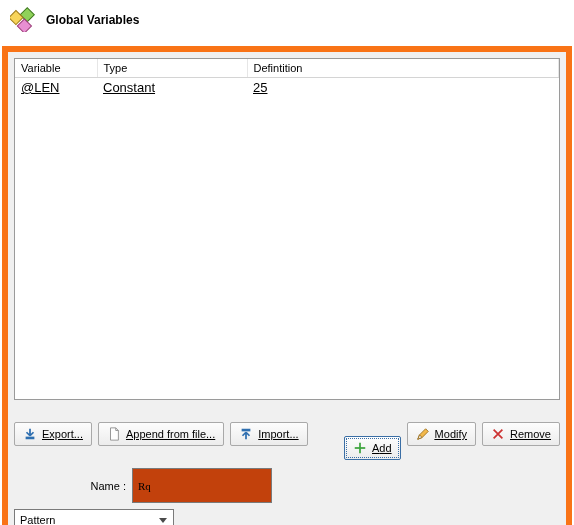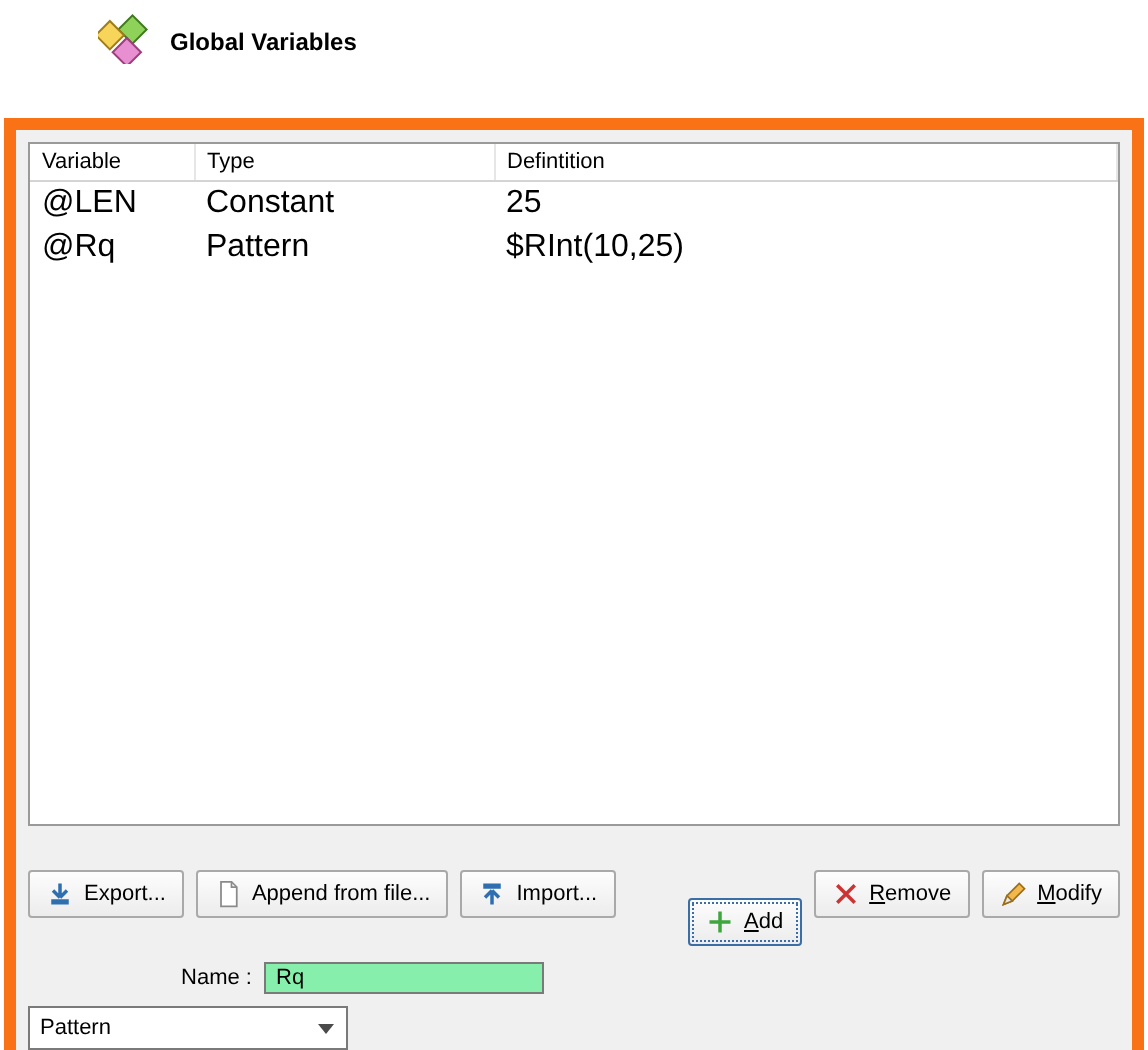--- a/index.html
+++ b/index.html
@@ -16,23 +16,22 @@
   .dialog {
     width: 574px;
     height: 525px;
     background: #ffffff;
     display: flex;
     flex-direction: column;
   }
   .header {
     display: flex;
     align-items: center;
-    padding: 6px 10px 24px 10px;
+    padding: 6px 10px 12px 10px;
     gap: 10px;
-    margin-left: 39px;
   }
   .header-title {
     font-weight: bold;
     font-size: 12px;
     color: #000;
   }
   .content {
     flex: 1;
     background: #f0f0f0;
     border: 6px solid #f97316;
@@ -58,35 +57,37 @@
     font-size: 11px;
     padding: 3px 6px;
     border-bottom: 1px solid #d4d4d4;
     border-right: 1px solid #e6e6e6;
     background: #ffffff;
     color: #000;
     height: 18px;
   }
   td {
     padding: 2px 6px;
-    font-size: 16px;
+    font-size: 13px;
     color: #000;
     height: 16px;
     white-space: nowrap;
     overflow: hidden;
+    text-decoration: underline;
   }
   .col-var { width: 82px; }
   .col-type { width: 150px; }
   .col-def { width: auto; }
 
   .button-row {
     display: flex;
     gap: 6px;
     margin-top: 8px;
     align-items: center;
+    text-decoration: underline;
   }
   .spacer { flex: 1; }
   .btn {
     display: inline-flex;
     align-items: center;
     gap: 5px;
     height: 24px;
     padding: 0 8px;
     background: linear-gradient(#fdfdfd,#ececec);
     border: 1px solid #a9a9a9;
@@ -115,25 +116,26 @@
     align-items: center;
     gap: 6px;
   }
   .form-label {
     width: 112px;
     text-align: right;
     font-size: 11px;
     color: #000;
   }
   .text-input {
-    height: 16px;
+    height: 35px;
     border: 1px solid #7a7a7a;
-    background: #86efac;
+    background: #c2410c;
     font-size: 11px;
     padding: 0 5px;
+    font-family: Liberation Serif, serif;
   }
   .name-input { width: 140px; }
   .def-input { flex: 1; }
   .select {
     height: 22px;
     width: 160px;
     border: 1px solid #7a7a7a;
     background: #fff;
     font-size: 11px;
     padding: 0 18px 0 5px;
@@ -186,25 +188,20 @@
             <th>Type</th>
             <th>Defintition</th>
           </tr>
         </thead>
         <tbody>
           <tr>
             <td>@LEN</td>
             <td>Constant</td>
             <td>25</td>
           </tr>
-          <tr>
-            <td>@Rq</td>
-            <td>Pattern</td>
-            <td>$RInt(10,25)</td>
-          </tr>
         </tbody>
       </table>
     </div>
 
     <div class="button-row">
       <button class="btn">
         <span>
           <svg viewBox="0 0 16 16">
               <path d="M8 2 L8 10 M8 10 L4 6 M8 10 L12 6" stroke="#2f6fb0" stroke-width="2" fill="none"></path>
               <rect x="3" y="11" width="10" height="3" fill="#2f6fb0"></rect>
@@ -238,33 +235,33 @@
           <svg viewBox="0 0 16 16">
               <rect x="7" y="2" width="2" height="12" fill="#3fa53f"></rect>
               <rect x="2" y="7" width="12" height="2" fill="#3fa53f"></rect>
             </svg>
         </span>
         <span><span class="ul">A</span><span>dd</span></span>
       </button>
       <button class="btn">
         <span>
           <svg viewBox="0 0 16 16">
-              <path d="M3 3 L13 13 M13 3 L3 13" stroke="#cc3333" stroke-width="2"></path>
-            </svg>
-        </span>
-        <span><span class="ul">R</span><span>emove</span></span>
-      </button>
-      <button class="btn">
-        <span>
-          <svg viewBox="0 0 16 16">
               <path d="M2 14 L4 9 L11 2 L14 5 L7 12 Z" fill="#f2b84b" stroke="#9c6e1a"></path>
               <path d="M2 14 L4 9 L7 12 Z" fill="#e8e8e8" stroke="#9c6e1a"></path>
             </svg>
         </span>
         <span><span class="ul">M</span><span>odify</span></span>
+      </button>
+      <button class="btn">
+        <span>
+          <svg viewBox="0 0 16 16">
+              <path d="M3 3 L13 13 M13 3 L3 13" stroke="#cc3333" stroke-width="2"></path>
+            </svg>
+        </span>
+        <span><span class="ul">R</span><span>emove</span></span>
       </button>
     </div>
 
     <div class="form-rows">
       <div class="form-row">
         <span class="form-label">Name :</span>
         <input class="text-input name-input" value="Rq" style="">
       </div>
       <div class="form-row">
         <div class="select">

